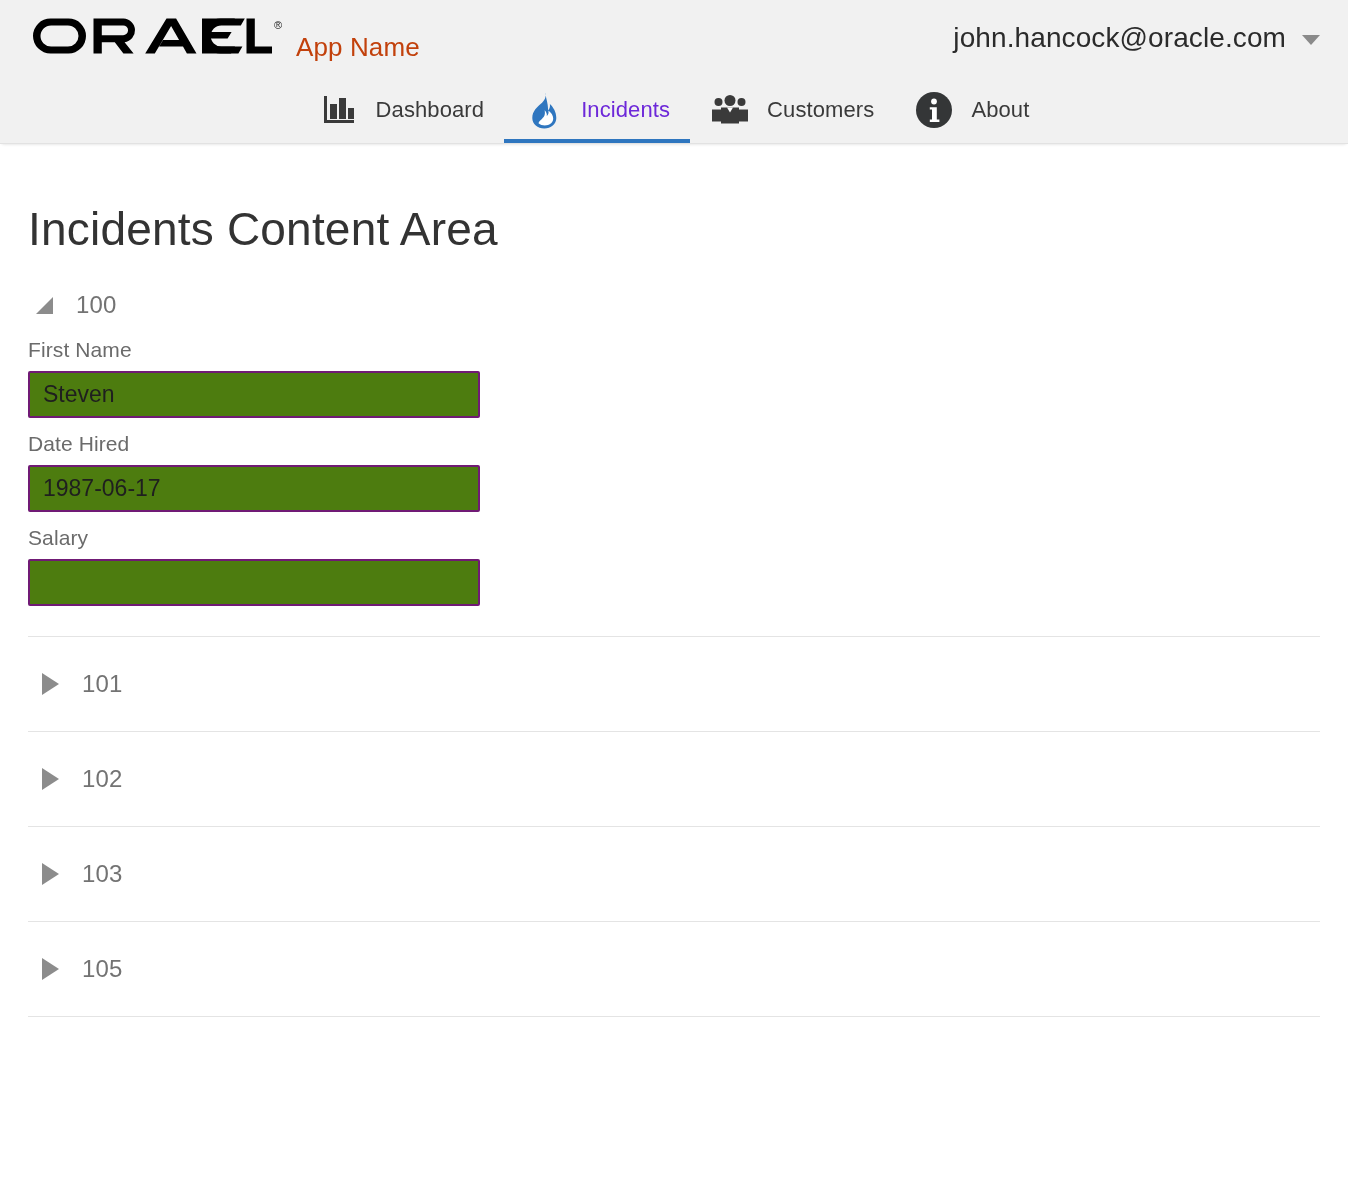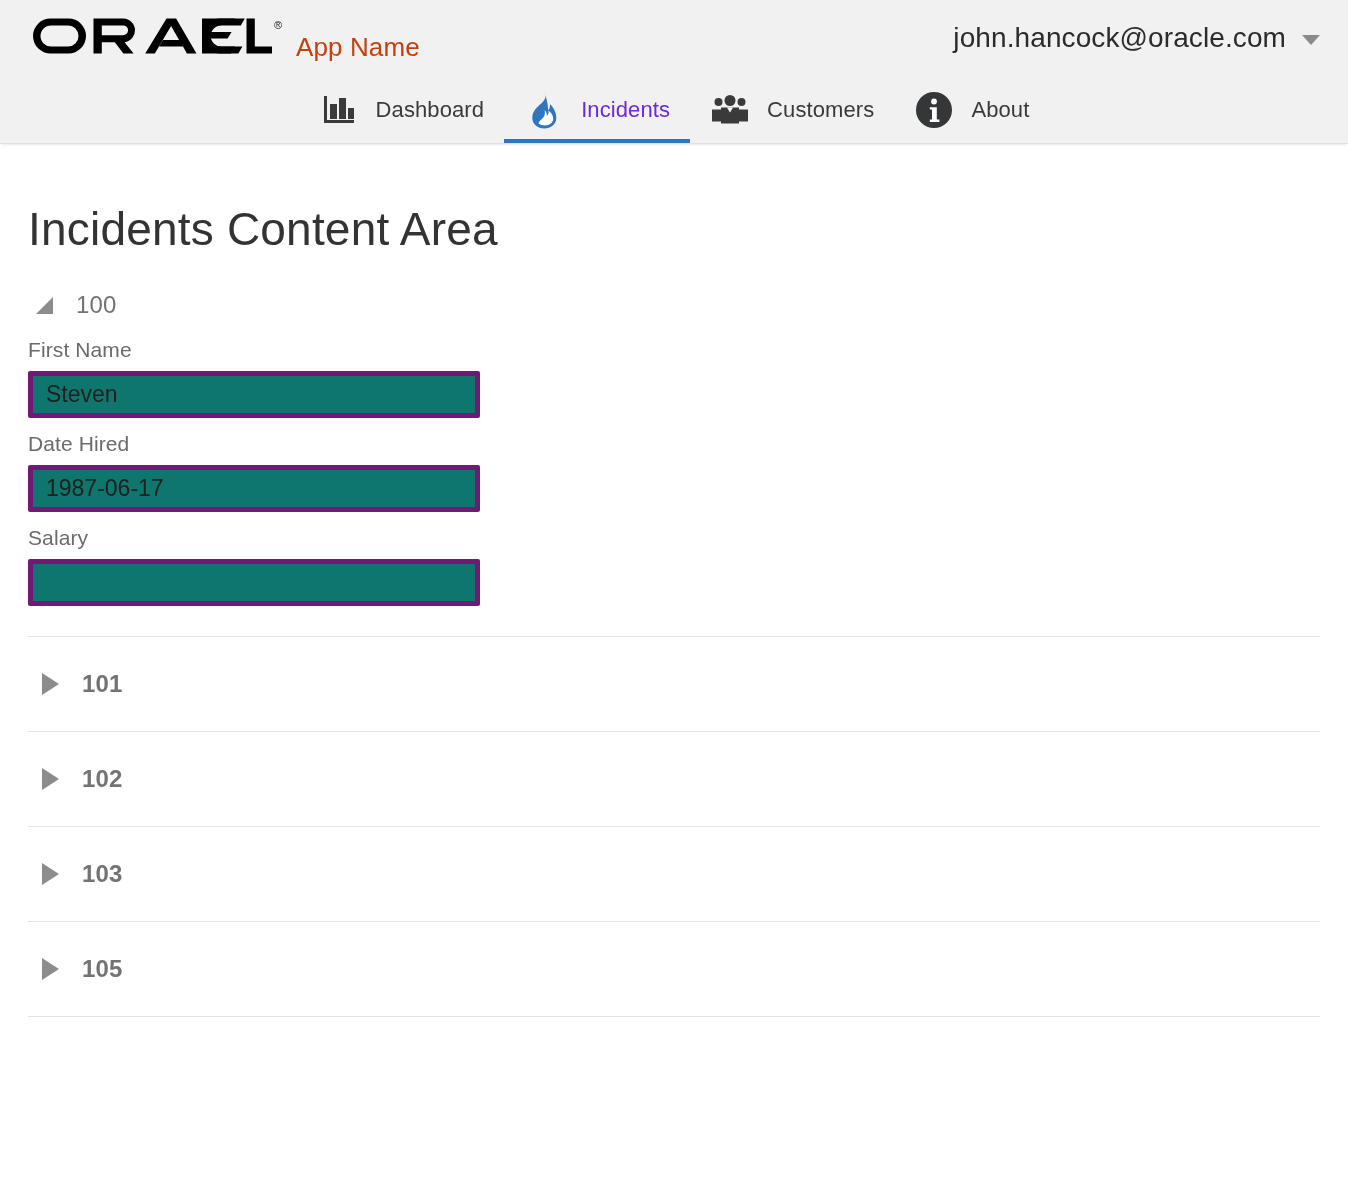--- a/index.html
+++ b/index.html
@@ -125,21 +125,21 @@
   .accordion { margin-top: 16px; }
   .acc-item { border-bottom: 1px solid #e4e4e4; }
   .acc-item.first { border-bottom: 1px solid #e4e4e4; }
   .acc-header {
     display: flex;
     align-items: center;
     height: 46px;
     cursor: pointer;
     padding-left: 2px;
   }
-  .acc-header.collapsed { height: 94px; font-weight: bold; }
+  .acc-header.collapsed { height: 94px; }
   .acc-title {
     font-size: 24px;
     color: #737373;
     margin-left: 23px;
     letter-spacing: 0.2px;
   }
   .disc-expanded {
     width: 0; height: 0;
     border-left: 17px solid transparent;
     border-bottom: 17px solid #8c8c8c;
@@ -162,22 +162,22 @@
   .field-label {
     display: block;
     font-size: 21px;
     color: #6b6b6b;
     margin-bottom: 9px;
     letter-spacing: 0.1px;
   }
   .field-input {
     width: 452px;
     height: 47px;
-    background: #0f766e;
-    border: 5px solid #701a75;
+    background: #4d7c0f;
+    border: 2px solid #701a75;
     border-radius: 2px;
     padding: 0 13px;
     font-family: "Liberation Sans", sans-serif;
     font-size: 23px;
     color: #1f1f1f;
     outline: none;
   }
   .field-input::placeholder { color: #b5b5b5; }
 </style>
 </head>

